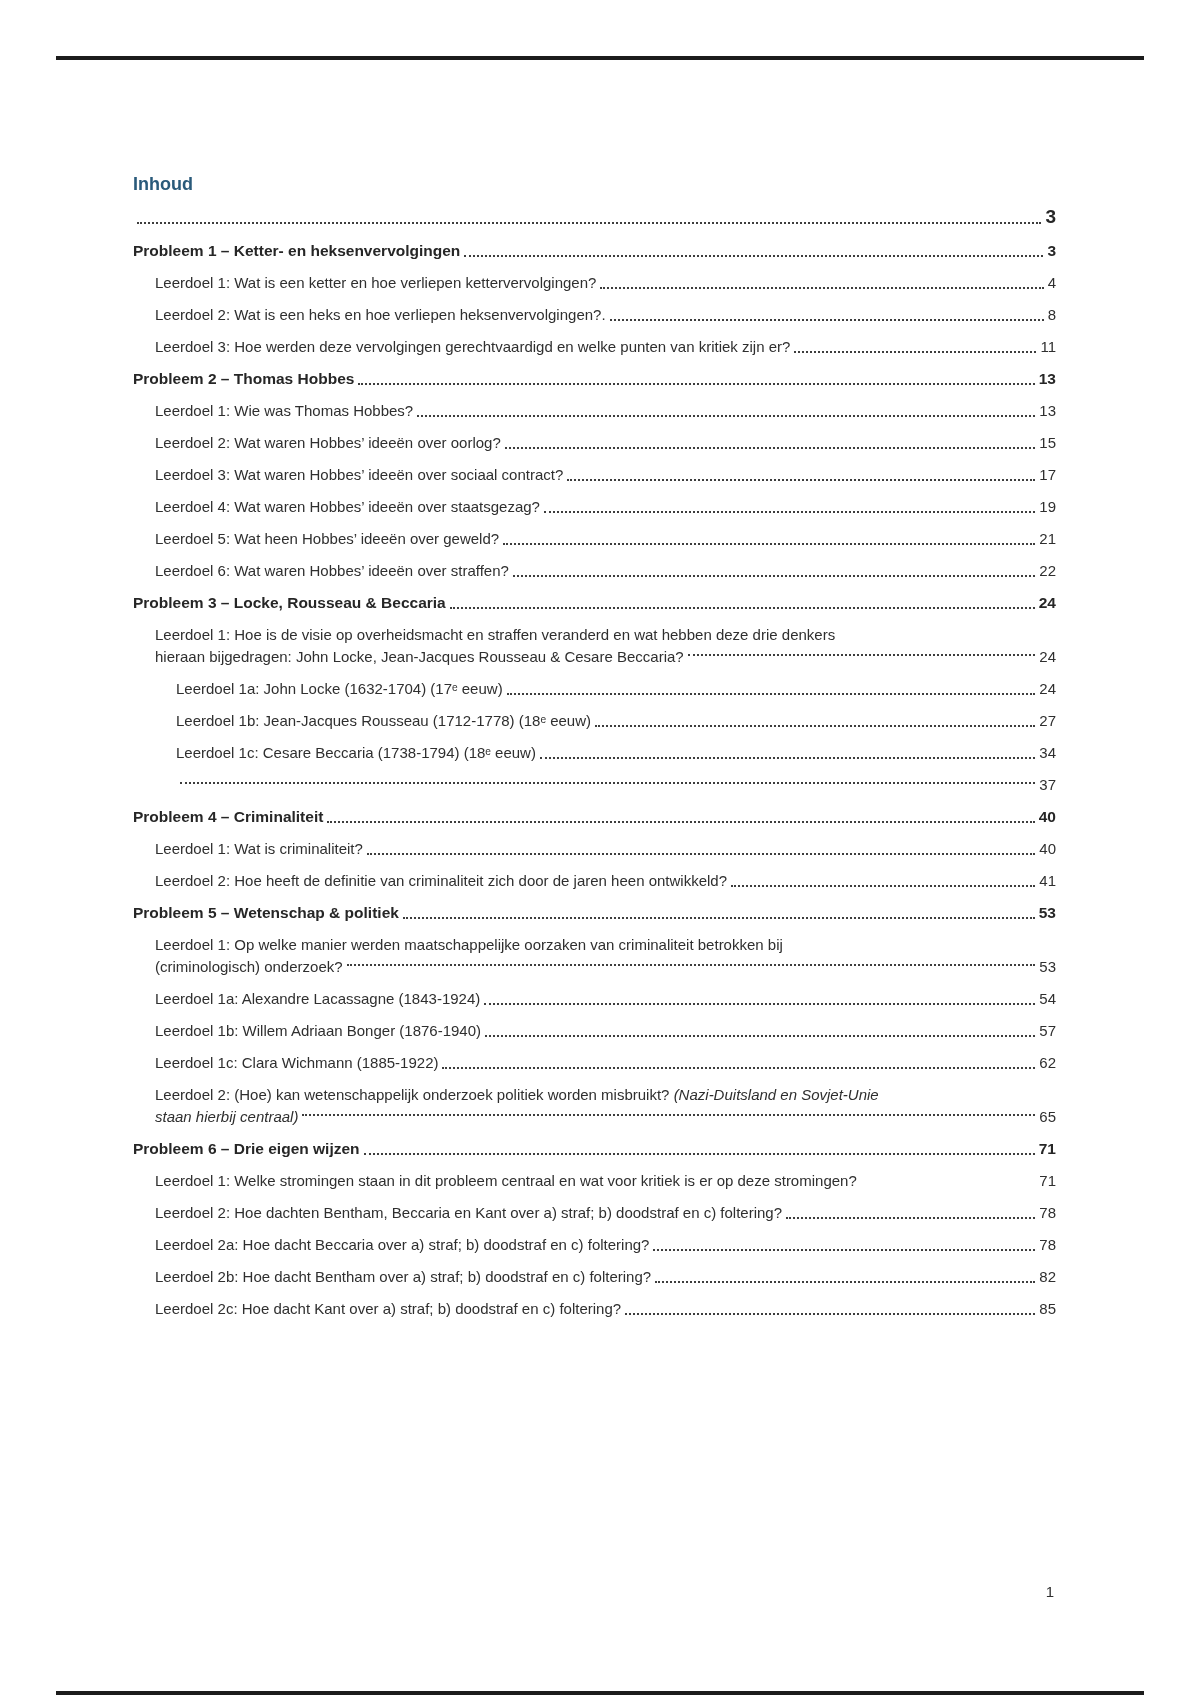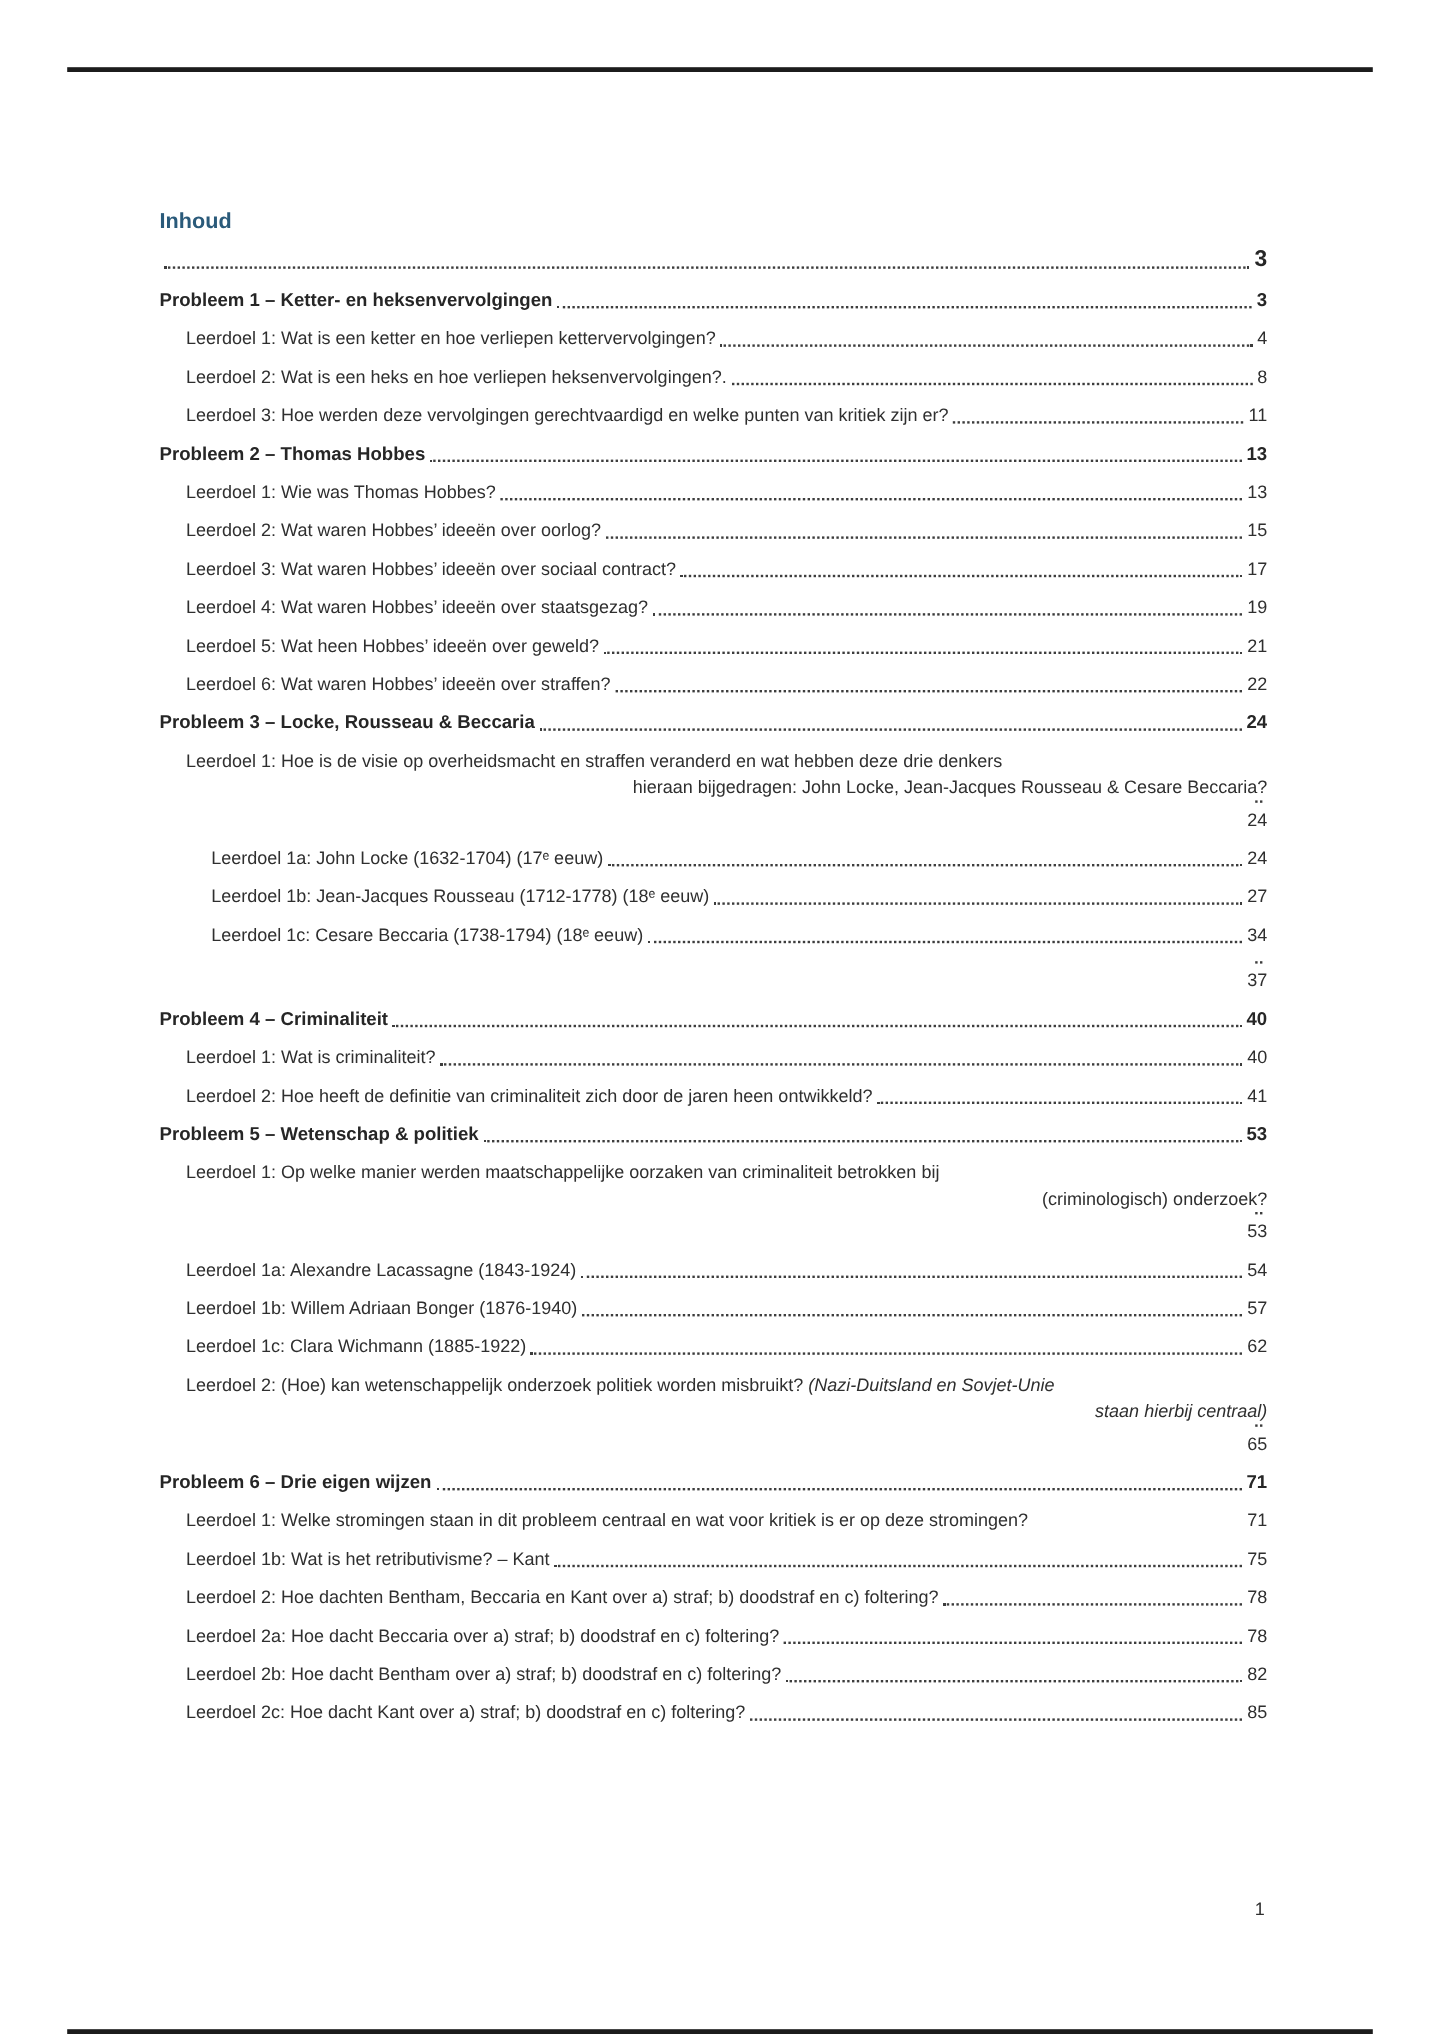--- a/index.html
+++ b/index.html
@@ -17,21 +17,21 @@
   .heading { font-size:18px; font-weight:700; color:#2a5a7a; margin:0 0 10px 0; }
 
   .row { display:flex; align-items:flex-end; margin-bottom:11px;
          font-size:15px; line-height:21px; }
   .row.h1 { font-size:19px; line-height:24px; font-weight:700; color:#262626; }
   .row.h2 { font-size:15.5px; font-weight:700; color:#262626;text-align:center; }
   .row.l1 { padding-left:22px; }
   .row.l2 { padding-left:43px; }
 
   .row.wrap { display:block; }
-  .row.wrap .flexline { display:flex; align-items:flex-end;flex-direction:column; }
+  .row.wrap .flexline { display:flex; align-items:center; }
   .wrapline { line-height:22px; }
 
   .txt { white-space:nowrap; }
   .leader { flex:1 1 auto; min-width:6px;
             border-bottom:2px dotted #3d3d3d; margin:0 4px 4px 4px; }
   .row.h1 .leader { margin-bottom:5px; }
   .row.noleader .leader { border-bottom:none; }
   .pg { white-space:nowrap; }
   .it { font-style:italic; }
 
@@ -226,25 +226,20 @@
     <span class="pg">71</span>
   </div>
 
   <div class="row l1 noleader">
     <span class="txt">Leerdoel 1: Welke stromingen staan in dit probleem centraal en wat voor kritiek is er op deze stromingen?</span>
     <span class="leader"></span>
     <span class="pg">71</span>
   </div>
 
 
-  <div class="row l1">
-    <span class="txt">Leerdoel 1b: Wat is het retributivisme? – Kant</span>
-    <span class="leader"></span>
-    <span class="pg">75</span>
-  </div>
 
   <div class="row l1">
     <span class="txt">Leerdoel 2: Hoe dachten Bentham, Beccaria en Kant over a) straf; b) doodstraf en c) foltering?</span>
     <span class="leader"></span>
     <span class="pg">78</span>
   </div>
 
   <div class="row l1">
     <span class="txt">Leerdoel 2a: Hoe dacht Beccaria over a) straf; b) doodstraf en c) foltering?</span>
     <span class="leader"></span>

